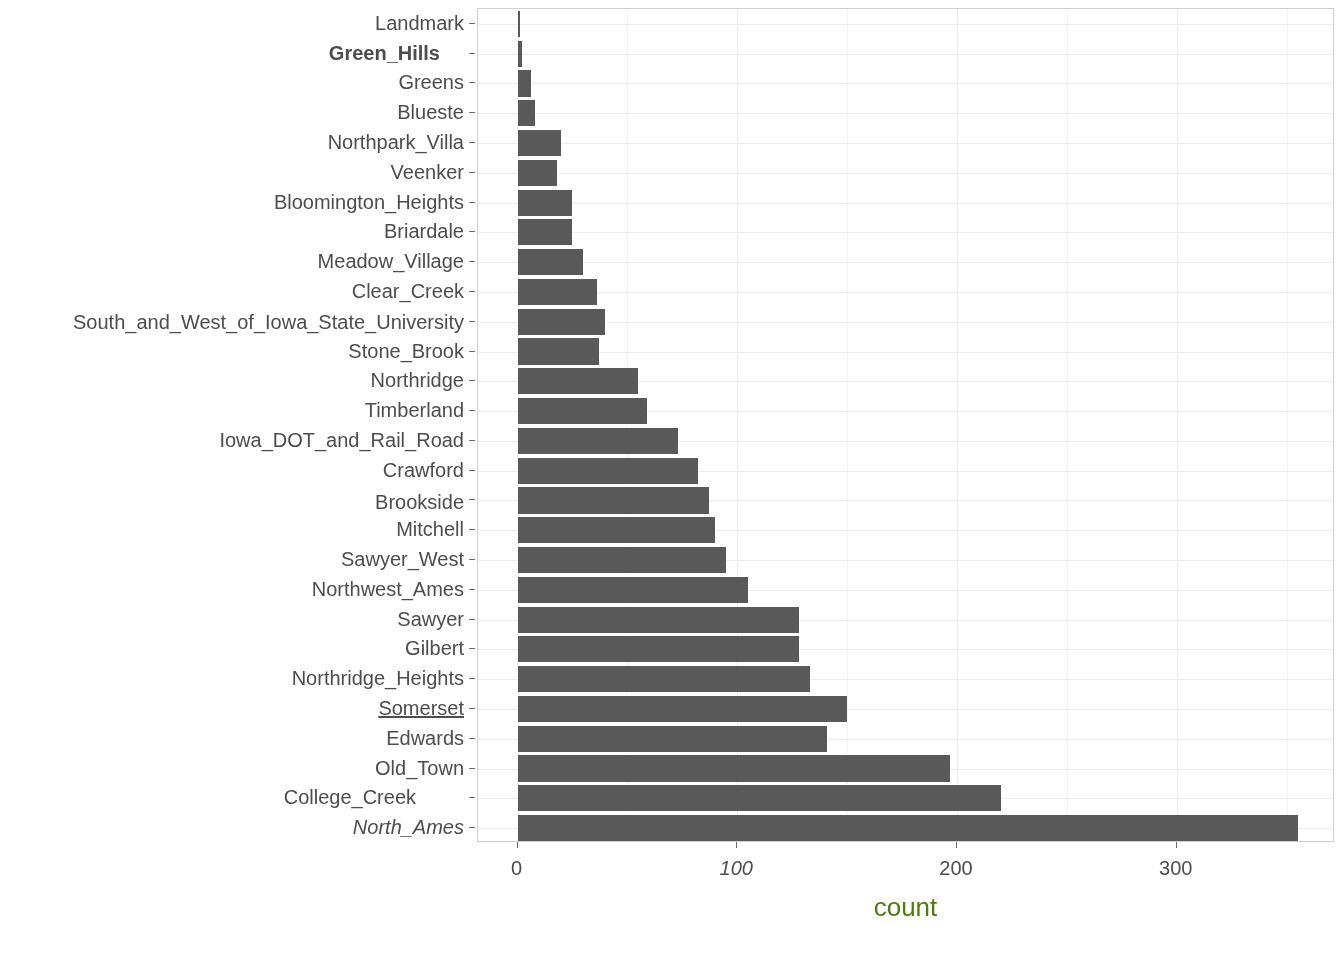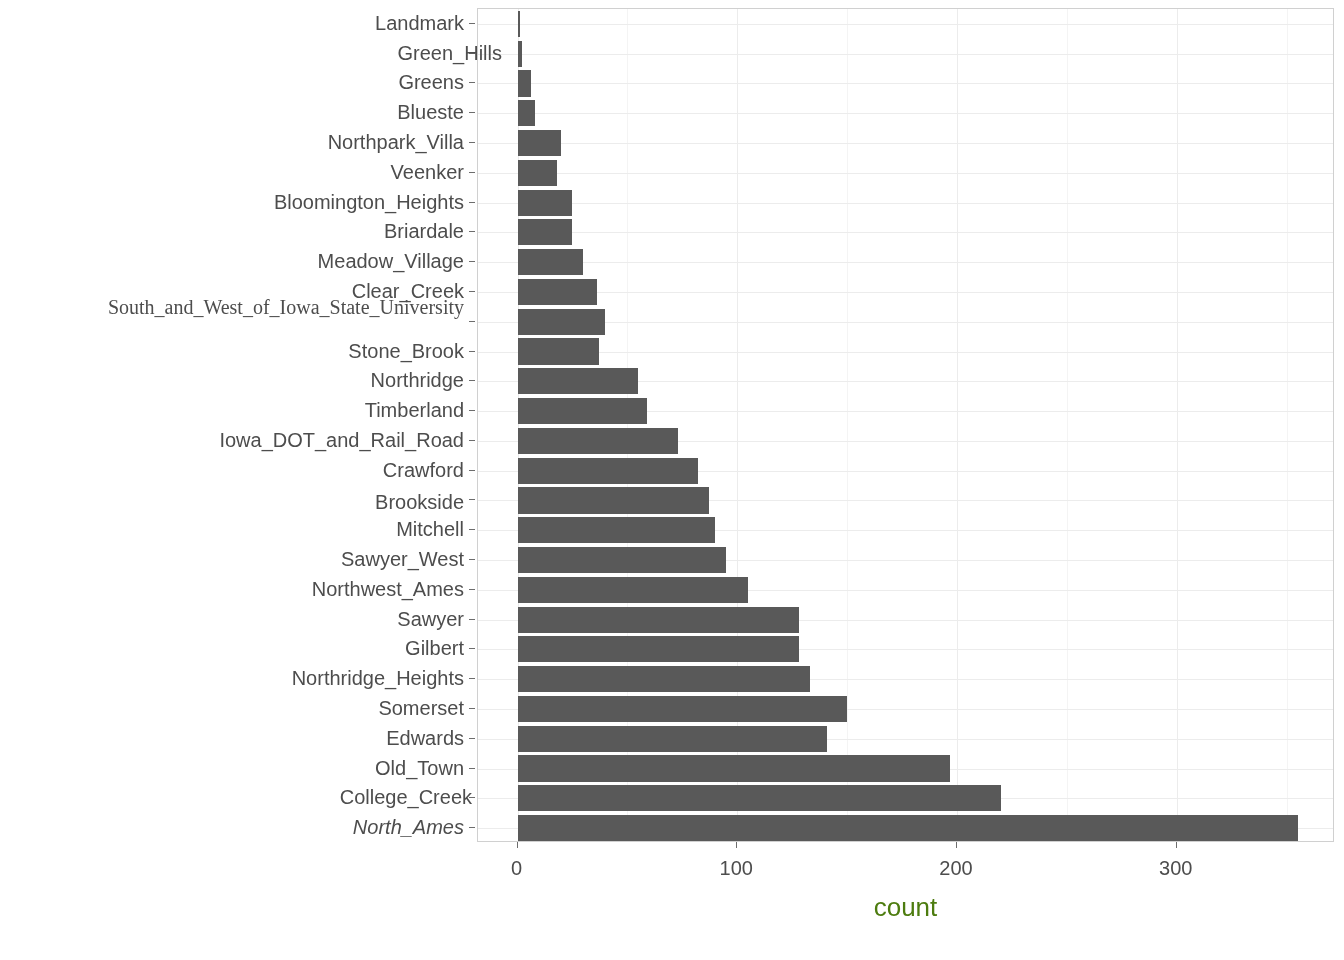--- a/index.html
+++ b/index.html
@@ -148,27 +148,27 @@
       <div class="bar" style="top: 61.3586px; height: 26.2114px; left: 39.5538px; width: 13.1846px; background: rgb(89, 89, 89);"></div>
       <div class="gridline-h" style="top: 44.6786px;"></div>
       <div class="bar" style="top: 31.5729px; height: 26.2114px; left: 39.5538px; width: 4.39487px; background: rgb(89, 89, 89);"></div>
       <div class="gridline-h" style="top: 14.8929px;"></div>
       <div class="bar" style="top: 1.78714px; height: 26.2114px; left: 39.5538px; width: 2.19744px; background: rgb(89, 89, 89);"></div>
     </div>
   <div id="y-axis">
       <div class="y-tick-mark" style="left: 469px; top: 827.107px;"></div>
       <div class="y-tick-label" style="right: 880px; top: 827.107px; font-style: italic;">North_Ames</div>
       <div class="y-tick-mark" style="left: 469px; top: 797.321px;"></div>
-      <div class="y-tick-label" style="right: 872px; top: 797.321px;">College_Creek</div>
+      <div class="y-tick-label" style="right: 928px; top: 797.321px;">College_Creek</div>
       <div class="y-tick-mark" style="left: 469px; top: 767.536px;"></div>
       <div class="y-tick-label" style="right: 880px; top: 767.536px;">Old_Town</div>
       <div class="y-tick-mark" style="left: 469px; top: 737.75px;"></div>
       <div class="y-tick-label" style="right: 880px; top: 737.75px;">Edwards</div>
       <div class="y-tick-mark" style="left: 469px; top: 707.964px;"></div>
-      <div class="y-tick-label" style="right: 880px; top: 707.964px;">Somerset</div>
+      <div class="y-tick-label" style="right: 880px; top: 707.964px; text-decoration: underline;">Somerset</div>
       <div class="y-tick-mark" style="left: 469px; top: 678.179px;"></div>
       <div class="y-tick-label" style="right: 880px; top: 678.179px;">Northridge_Heights</div>
       <div class="y-tick-mark" style="left: 469px; top: 648.393px;"></div>
       <div class="y-tick-label" style="right: 880px; top: 648.393px;">Gilbert</div>
       <div class="y-tick-mark" style="left: 469px; top: 618.607px;"></div>
       <div class="y-tick-label" style="right: 880px; top: 618.607px;">Sawyer</div>
       <div class="y-tick-mark" style="left: 469px; top: 588.821px;"></div>
       <div class="y-tick-label" style="right: 880px; top: 588.821px;">Northwest_Ames</div>
       <div class="y-tick-mark" style="left: 469px; top: 559.036px;"></div>
       <div class="y-tick-label" style="right: 880px; top: 559.036px;">Sawyer_West</div>
@@ -180,46 +180,46 @@
       <div class="y-tick-label" style="right: 880px; top: 469.679px;">Crawford</div>
       <div class="y-tick-mark" style="left: 469px; top: 439.893px;"></div>
       <div class="y-tick-label" style="right: 880px; top: 439.893px;">Iowa_DOT_and_Rail_Road</div>
       <div class="y-tick-mark" style="left: 469px; top: 410.107px;"></div>
       <div class="y-tick-label" style="right: 880px; top: 410.107px;">Timberland</div>
       <div class="y-tick-mark" style="left: 469px; top: 380.321px;"></div>
       <div class="y-tick-label" style="right: 880px; top: 380.321px;">Northridge</div>
       <div class="y-tick-mark" style="left: 469px; top: 350.536px;"></div>
       <div class="y-tick-label" style="right: 880px; top: 350.536px;">Stone_Brook</div>
       <div class="y-tick-mark" style="left: 469px; top: 320.75px;"></div>
-      <div class="y-tick-label" style="right: 880px; top: 307px; font-family: Liberation Serif, serif;">South_and_West_of_Iowa_State_University</div>
+      <div class="y-tick-label" style="right: 880px; top: 322px;">South_and_West_of_Iowa_State_University</div>
       <div class="y-tick-mark" style="left: 469px; top: 290.964px;"></div>
       <div class="y-tick-label" style="right: 880px; top: 290.964px;">Clear_Creek</div>
       <div class="y-tick-mark" style="left: 469px; top: 261.179px;"></div>
       <div class="y-tick-label" style="right: 880px; top: 261.179px;">Meadow_Village</div>
       <div class="y-tick-mark" style="left: 469px; top: 231.393px;"></div>
       <div class="y-tick-label" style="right: 880px; top: 231.393px;">Briardale</div>
       <div class="y-tick-mark" style="left: 469px; top: 201.607px;"></div>
       <div class="y-tick-label" style="right: 880px; top: 201.607px;">Bloomington_Heights</div>
       <div class="y-tick-mark" style="left: 469px; top: 171.821px;"></div>
       <div class="y-tick-label" style="right: 880px; top: 171.821px;">Veenker</div>
       <div class="y-tick-mark" style="left: 469px; top: 142.036px;"></div>
       <div class="y-tick-label" style="right: 880px; top: 142.036px;">Northpark_Villa</div>
       <div class="y-tick-mark" style="left: 469px; top: 112.25px;"></div>
       <div class="y-tick-label" style="right: 880px; top: 112.25px; margin-left: 48px;">Blueste</div>
       <div class="y-tick-mark" style="left: 469px; top: 82.4643px;"></div>
       <div class="y-tick-label" style="right: 880px; top: 82.4643px;">Greens</div>
       <div class="y-tick-mark" style="left: 469px; top: 52.6786px;"></div>
-      <div class="y-tick-label" style="right: 842px; top: 52.6786px;">Green_Hills</div>
+      <div class="y-tick-label" style="right: 904px; top: 52.6786px; font-weight: bold;">Green_Hills</div>
       <div class="y-tick-mark" style="left: 469px; top: 22.8929px;"></div>
       <div class="y-tick-label" style="right: 880px; top: 22.8929px;">Landmark</div>
     </div>
   <div id="x-axis">
       <div class="x-tick-mark" style="left: 516.554px; top: 842px;"></div>
       <div class="x-tick-label" style="left: 516.554px; top: 858px;">0</div>
       <div class="x-tick-mark" style="left: 736.297px; top: 842px;"></div>
-      <div class="x-tick-label" style="left: 736.297px; top: 858px;">100</div>
+      <div class="x-tick-label" style="left: 736.297px; top: 858px; font-style: italic;">100</div>
       <div class="x-tick-mark" style="left: 956.041px; top: 842px;"></div>
       <div class="x-tick-label" style="left: 956.041px; top: 858px;">200</div>
       <div class="x-tick-mark" style="left: 1175.78px; top: 842px;"></div>
       <div class="x-tick-label" style="left: 1175.78px; top: 858px;">300</div>
     </div>
   <div class="x-title" id="x-title" style="left: 905.5px; top: 892px;">count</div>
 </div>
 
 </body></html>

